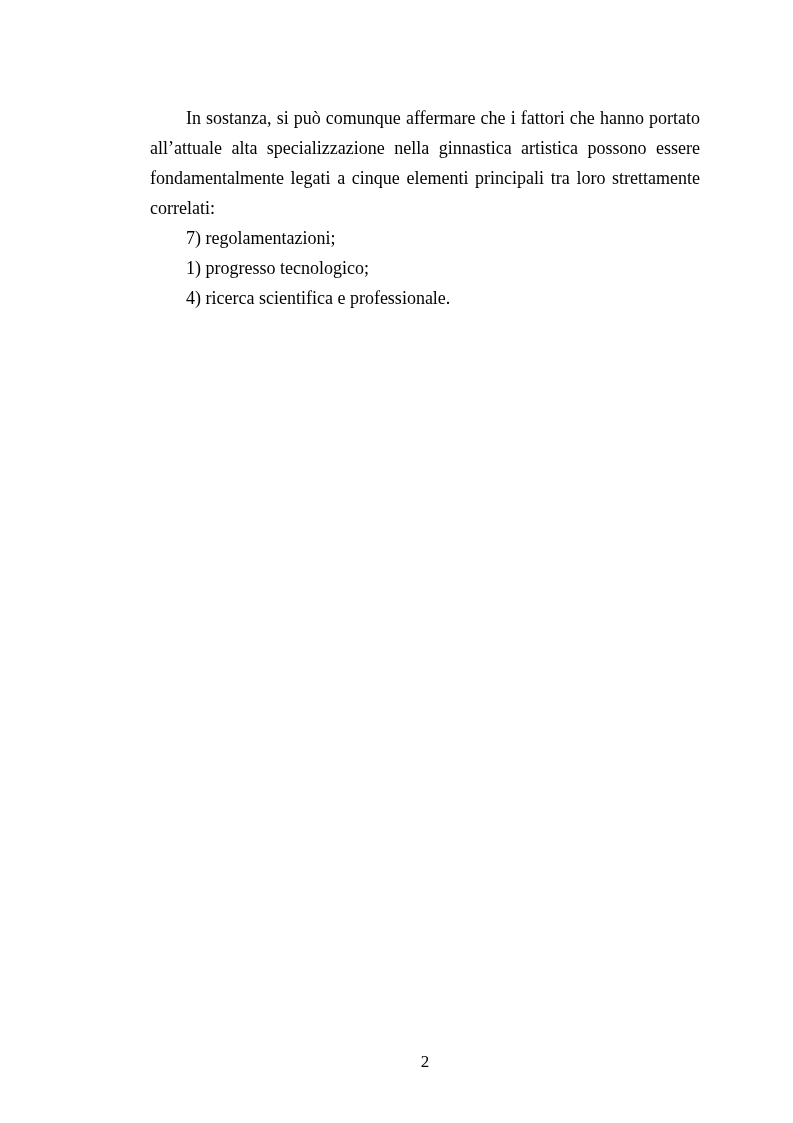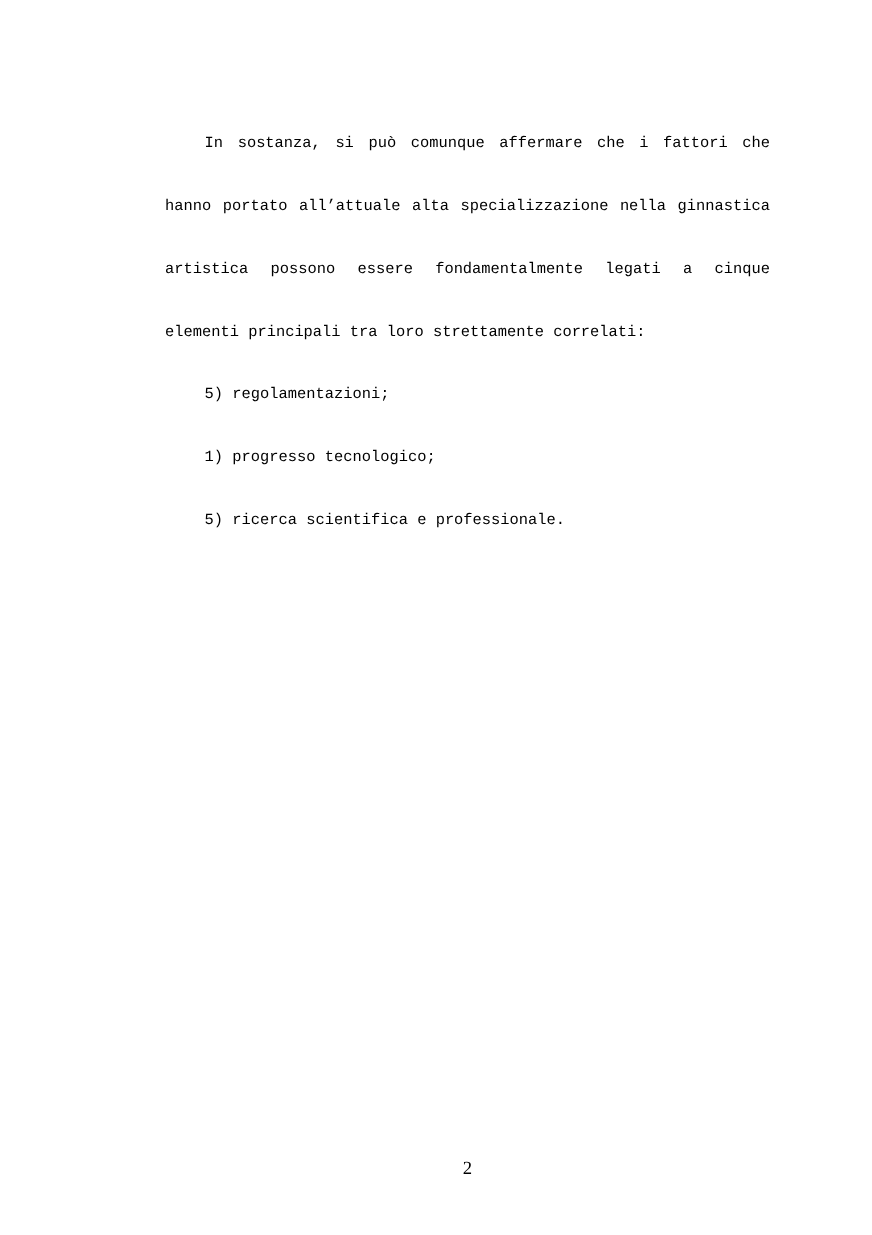--- a/index.html
+++ b/index.html
@@ -14,23 +14,22 @@
     background: #ffffff;
     overflow: hidden;
     font-family: "Liberation Serif", "DejaVu Serif", serif;
     color: #000000;
   }
   .text-block {
     position: absolute;
     left: 150px;
     top: 103px;
     width: 550px;
-    font-size: 14px;
-    line-height: 57px;
-    font-family: Liberation Mono, monospace;
+    font-size: 18px;
+    line-height: 30px;
   }
   .paragraph {
     text-align: justify;
     text-align-last: left;
     text-indent: 36px;
     margin: 0;
   }
   .numbered-list {
     margin: 0;
     padding: 0;
@@ -49,19 +48,19 @@
     line-height: 24px;
   }
 </style>
 </head>
 <body>
 
 <div class="page">
   <div class="text-block">
     <p class="paragraph">In sostanza, si può comunque affermare che i fattori che hanno portato all’attuale alta specializzazione nella ginnastica artistica possono essere fondamentalmente legati a cinque elementi principali tra loro strettamente correlati:</p>
     <div class="numbered-list">
-      <div class="list-item">5) regolamentazioni;</div>
+      <div class="list-item">7) regolamentazioni;</div>
       <div class="list-item">1) progresso tecnologico;</div>
-      <div class="list-item">5) ricerca scientifica e professionale.</div>
+      <div class="list-item">4) ricerca scientifica e professionale.</div>
     </div>
   </div>
   <div class="page-number">2</div>
 </div>
 
 </body></html>

